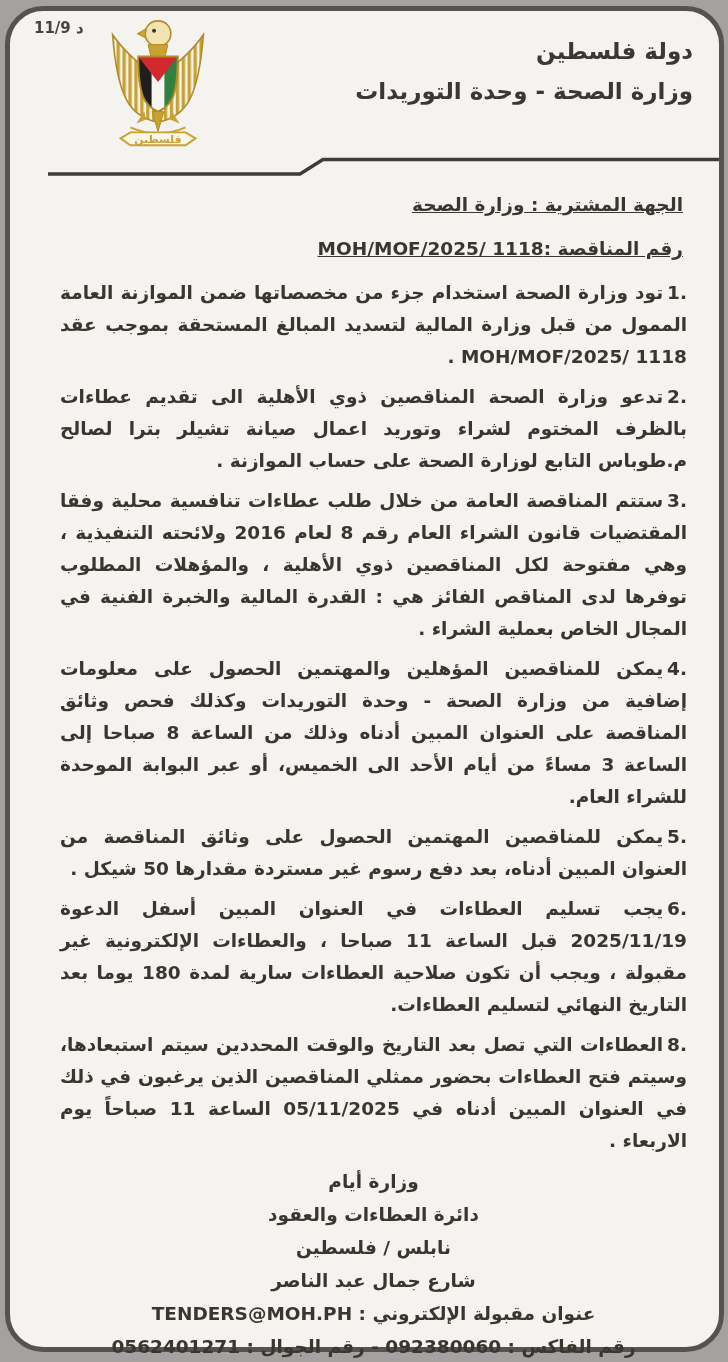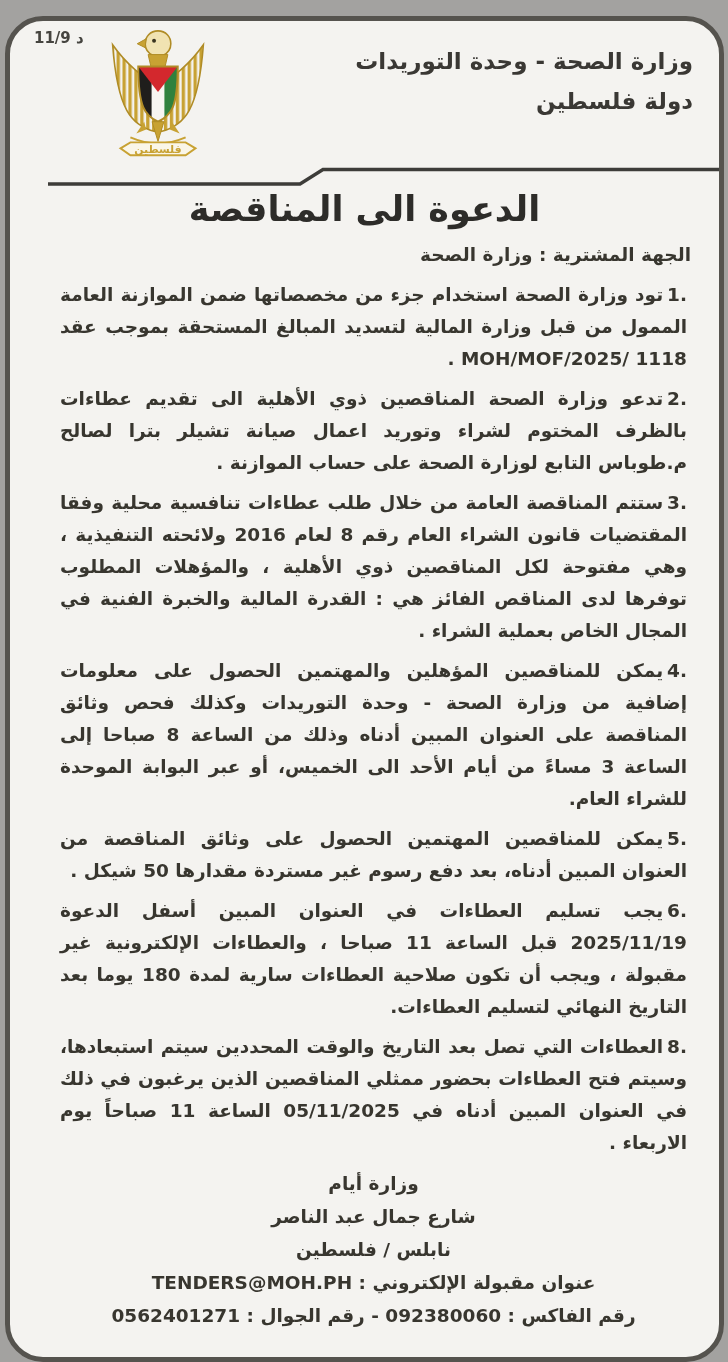--- a/index.html
+++ b/index.html
@@ -4,21 +4,21 @@
 <style>
   html,body{margin:0;padding:0;}
   body{
     width:728px;height:1362px;
     background:#a3a2a0;
     font-family:"DejaVu Sans", sans-serif;
     position:relative;
     overflow:hidden;
   }
   .card{
-    position:absolute;left:5px;top:16px;
+    position:absolute;left:5px;top:6px;
     width:709px;height:1336px;
     background:#f4f3f0;
     border:5px solid #55534e;
     border-radius:38px;
     box-sizing:content-box;
   }
   .header{position:relative;height:142px;}
   .corner-note{
     position:absolute;left:24px;top:8px;
     direction:rtl;font-size:15px;font-weight:bold;color:#45443f;
@@ -36,21 +36,21 @@
     direction:rtl;text-align:center;
     font-size:35px;font-weight:bold;color:#2d2c29;
   }
   .body{
     margin:10px 24px 0 42px;
     direction:rtl;
     font-size:18.5px;font-weight:bold;color:#38362f;
     line-height:32px;
     text-align:justify;text-align-last:right;
   }
-  .intro-line{margin:4px;}
+  .intro-line{margin:12px;text-decoration:underline;}
   .item{margin:8px;}
   .item .num{display:inline-block;direction:ltr;margin-left:4px;}
   .addr-block{margin-top:1px;}
   .addr-line{text-align:center;text-align-last:center;line-height:33px;}
 </style>
 </head>
 <body>
 
 <div class="card">
 
@@ -87,45 +87,46 @@
       <path d="M54,100 L66,100 L60,120 Z" fill="#c8a233" stroke="#b08c26" stroke-width="1"></path>
       <path d="M46,100 L38,112 L48,108 Z" fill="#c8a233"></path>
       <path d="M74,100 L82,112 L72,108 Z" fill="#c8a233"></path>
       <path d="M32,116 q28,12 56,0" stroke="#c8a233" stroke-width="2" fill="none"></path>
 
       <path d="M22,127 l10,-6 h56 l10,6 l-10,7 h-56 z" fill="#faf6e8" stroke="#c8a233" stroke-width="2"></path>
       <text x="60" y="132" text-anchor="middle" font-size="11" font-weight="bold" fill="#c8a233">فلسطين</text>
     </svg>
 
     <div class="header-text">
+      <div>دولة فلسطين</div>
       <div>وزارة الصحة - وحدة التوريدات</div>
-      <div>دولة فلسطين</div>
     </div>
   </div>
 
   <svg class="sep" width="709" height="22" viewBox="0 0 709 22" preserveAspectRatio="none" xmlns="http://www.w3.org/2000/svg">
     <path d="M38,19 L290,19 L313,4.5 L709,4.5" stroke="#3d3c39" stroke-width="3.4" fill="none"></path>
   </svg>
 
-  <div class="page-title">الدعوة الى المناقصة</div>
 
   <div class="body">
     <p class="intro-line">الجهة المشترية : وزارة الصحة</p>
+    <p class="intro-line">رقم المناقصة :MOH/MOF/2025/ 1118</p>
 
     <p class="item"><span class="num">1.</span><span>تود وزارة الصحة استخدام جزء من مخصصاتها ضمن  الموازنة العامة الممول من قبل وزارة المالية لتسديد المبالغ المستحقة بموجب عقد MOH/MOF/2025/ 1118 .</span></p>
     <p class="item"><span class="num">2.</span><span>تدعو  وزارة الصحة  المناقصين ذوي الأهلية الى تقديم عطاءات بالظرف المختوم لشراء وتوريد اعمال صيانة تشيلر بترا لصالح م.طوباس التابع لوزارة الصحة على حساب الموازنة  .</span></p>
     <p class="item"><span class="num">3.</span><span>ستتم المناقصة العامة من خلال طلب عطاءات تنافسية محلية وفقا المقتضيات قانون الشراء العام رقم 8 لعام 2016 ولائحته التنفيذية ، وهي مفتوحة لكل المناقصين ذوي الأهلية ، والمؤهلات المطلوب توفرها لدى المناقص الفائز هي : القدرة المالية والخبرة الفنية في المجال الخاص بعملية الشراء .</span></p>
     <p class="item"><span class="num">4.</span><span>يمكن للمناقصين المؤهلين والمهتمين الحصول على معلومات إضافية من وزارة الصحة - وحدة التوريدات  وكذلك فحص وثائق المناقصة على العنوان المبين أدناه وذلك من الساعة  8 صباحا إلى الساعة 3 مساءً من أيام الأحد الى الخميس، أو عبر البوابة الموحدة للشراء العام.</span></p>
     <p class="item"><span class="num">5.</span><span>يمكن للمناقصين المهتمين الحصول على وثائق المناقصة من العنوان المبين أدناه، بعد دفع رسوم غير مستردة مقدارها   50 شيكل .</span></p>
     <p class="item"><span class="num">6.</span><span>يجب تسليم العطاءات في العنوان المبين أسفل الدعوة 2025/11/19  قبل الساعة 11 صباحا ، والعطاءات الإلكترونية غير مقبولة ، ويجب أن تكون صلاحية العطاءات سارية لمدة 180  يوما بعد التاريخ النهائي لتسليم العطاءات.</span></p>
     <p class="item"><span class="num">8.</span><span>العطاءات التي تصل بعد التاريخ والوقت المحددين سيتم استبعادها، وسيتم فتح العطاءات بحضور ممثلي المناقصين الذين يرغبون في ذلك في العنوان المبين أدناه في  05/11/2025  الساعة 11 صباحاً يوم  الاربعاء .</span></p>
 
     <div class="addr-block">
       <div class="addr-line">وزارة أيام</div>
+      <div class="addr-line">دائرة العطاءات والعقود</div>
+      <div class="addr-line">نابلس / فلسطين</div>
       <div class="addr-line">شارع جمال عبد الناصر</div>
-      <div class="addr-line">نابلس / فلسطين</div>
       <div class="addr-line">عنوان مقبولة الإلكتروني : TENDERS@MOH.PH</div>
       <div class="addr-line">رقم الفاكس : 092380060   -   رقم الجوال : 0562401271</div>
     </div>
 
   </div>
 
 </div>
 
 </body></html>

